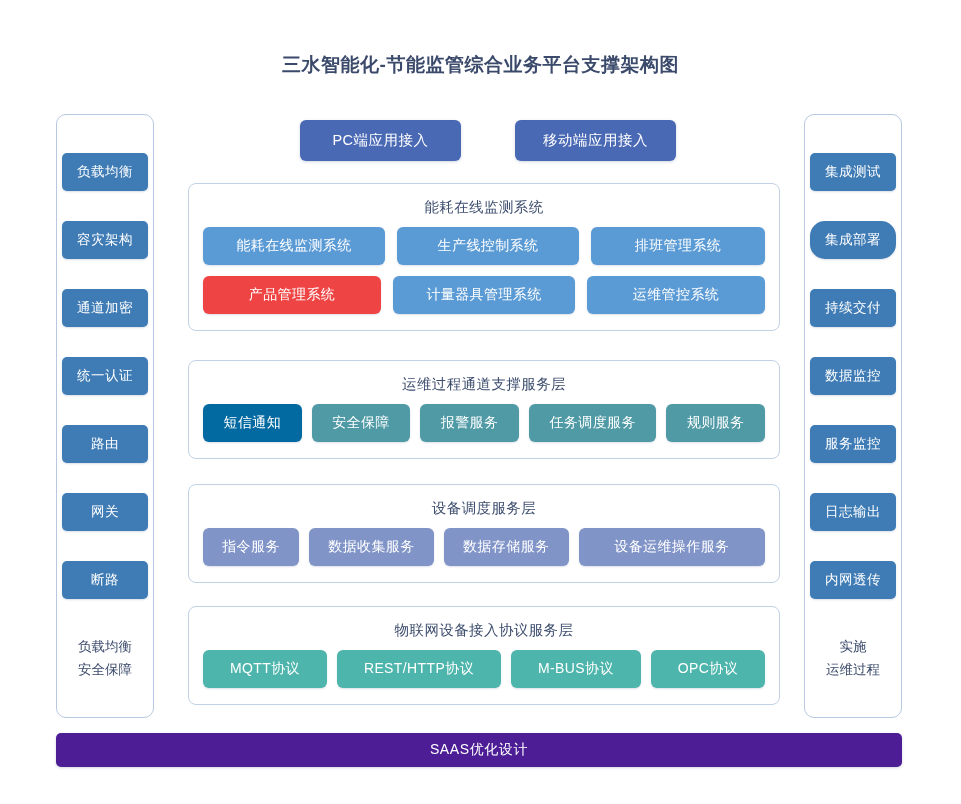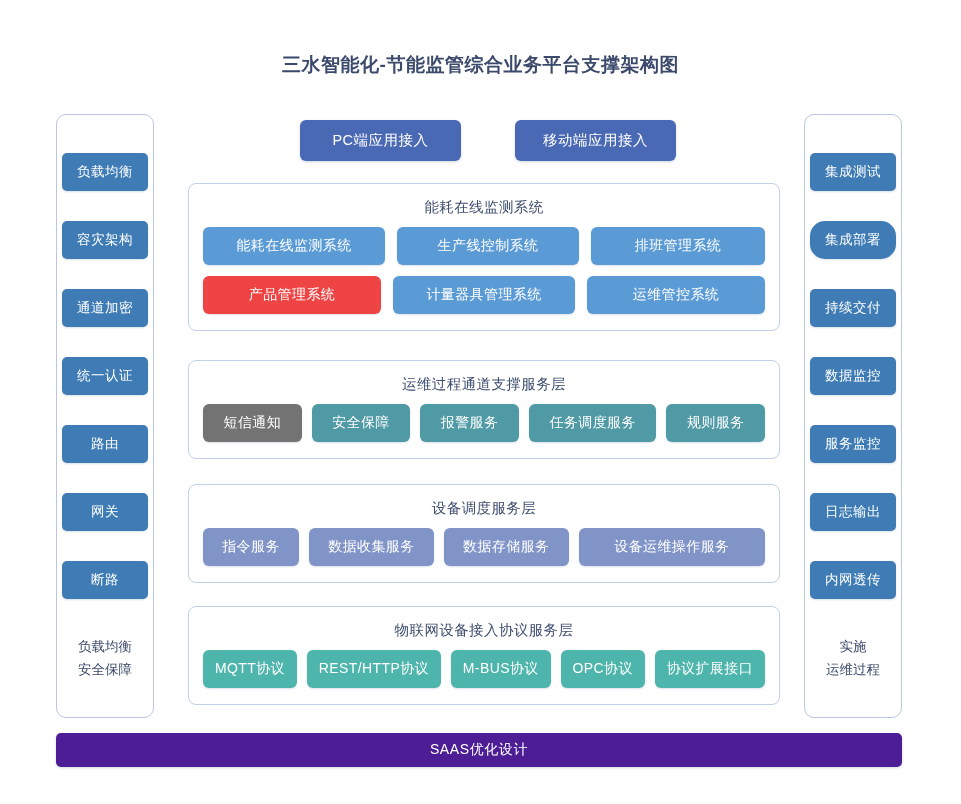--- a/index.html
+++ b/index.html
@@ -221,21 +221,21 @@
     <div class="layer-row last">
       <div class="chip" style="background: #ef4444;">产品管理系统</div>
       <div class="chip" style="background: rgb(91, 155, 213);">计量器具管理系统</div>
       <div class="chip" style="background: rgb(91, 155, 213);">运维管控系统</div>
     </div>
   </div>
 
   <div class="layer" id="layer-ops">
     <div class="layer-title">运维过程通道支撑服务层</div>
     <div class="layer-row last">
-      <div class="chip" style="background: #737373;">短信通知</div>
+      <div class="chip" style="background: #0369a1;">短信通知</div>
       <div class="chip" style="background: rgb(79, 154, 165);">安全保障</div>
       <div class="chip" style="background: rgb(79, 154, 165);">报警服务</div>
       <div class="chip" style="background: rgb(79, 154, 165);">任务调度服务</div>
       <div class="chip" style="background: rgb(79, 154, 165);">规则服务</div>
     </div>
   </div>
 
   <div class="layer" id="layer-device">
     <div class="layer-title">设备调度服务层</div>
     <div class="layer-row last">
@@ -246,19 +246,18 @@
     </div>
   </div>
 
   <div class="layer" id="layer-iot">
     <div class="layer-title">物联网设备接入协议服务层</div>
     <div class="layer-row last">
       <div class="chip" style="background: rgb(77, 181, 171);">MQTT协议</div>
       <div class="chip" style="background: rgb(77, 181, 171);">REST/HTTP协议</div>
       <div class="chip" style="background: rgb(77, 181, 171);">M-BUS协议</div>
       <div class="chip" style="background: rgb(77, 181, 171);">OPC协议</div>
-      <div class="chip" style="background: rgb(77, 181, 171);">协议扩展接口</div>
     </div>
   </div>
 
   <div class="saas-bar" style="background: #4c1d95;">SAAS优化设计</div>
 
 </div>
 
 </body></html>

